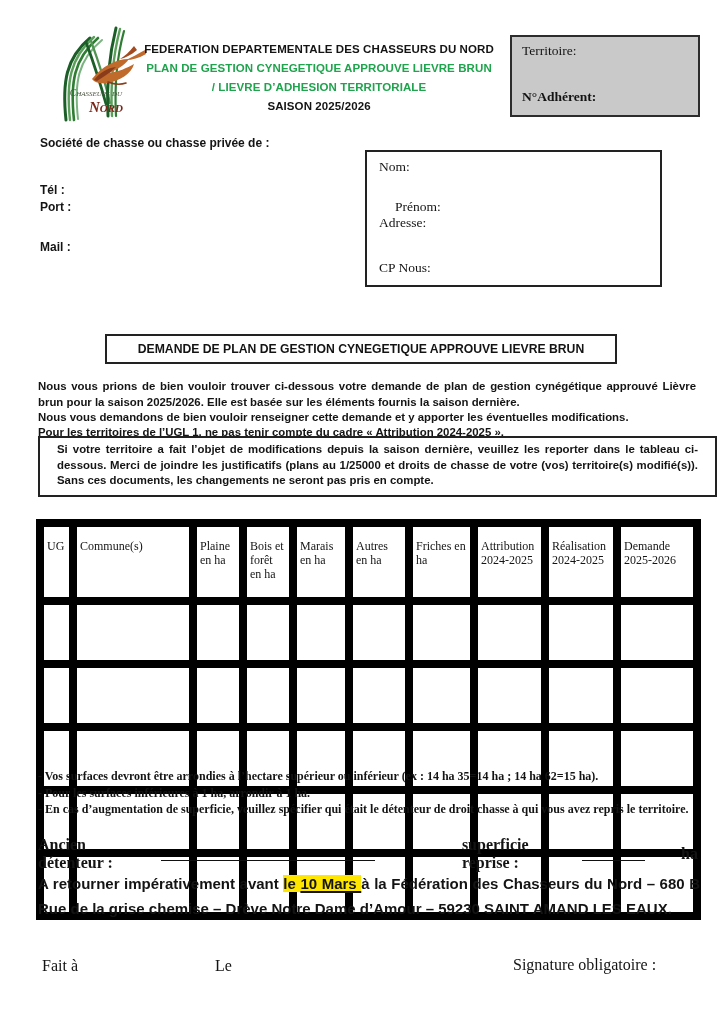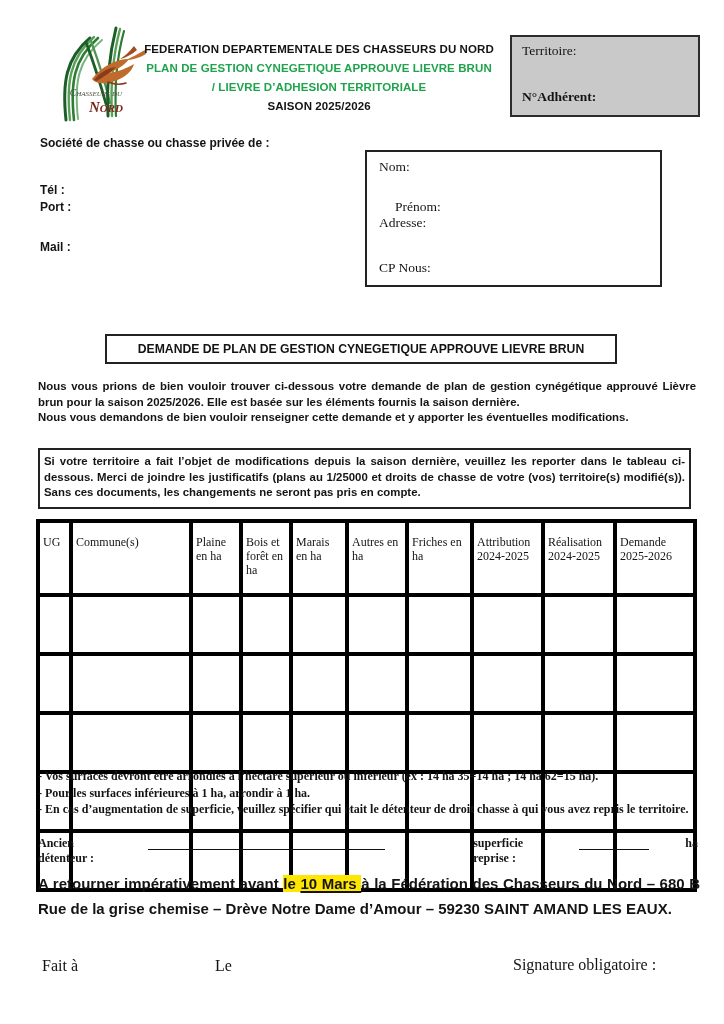--- a/index.html
+++ b/index.html
@@ -44,36 +44,36 @@
     left:105px;top:334px;width:508px;height:26px;
     border:2px solid #222;
     font-weight:bold;font-size:12.2px;line-height:26px;text-align:center;
   }
   
   .intro{left:38px;top:379px;width:658px;font-weight:bold;font-size:11.4px;line-height:15.5px;}
   .intro p{margin:0;}
   .intro .p1{text-align:justify;}
   .ugl-note{left:38px;top:426px;width:658px;font-weight:bold;font-size:11.4px;}
   .warning-box{
-    left:38px;top:448px;width:641px;height:49px;
-    border:2px solid #222;padding:4px 4px;
+    left:38px;top:436px;width:641px;height:49px;
+    border:2px solid #222;padding:4px 17px;
     font-weight:bold;font-size:11.4px;line-height:15.5px;text-align:justify;
   }
   
   .surface-table{left:36px;top:519px;}
   table{border-collapse:collapse;table-layout:fixed;width:659px;}
-  th,td{border:4px solid #000000;padding:12px 3px;vertical-align:top;}
+  th,td{border:8px solid #000000;padding:12px 3px;vertical-align:top;}
   th{font-family:"Liberation Serif",serif;font-size:12px;font-weight:normal;text-align:left;height:46px;line-height:14px;}
   td{height:31px;}
   
   .notes{left:38px;top:768px;width:660px;font-family:"Liberation Serif",serif;font-weight:bold;font-size:12px;line-height:16.5px;}
   .notes div{margin:0;}
   .notes .n3{text-align:justify;}
-  .holder-line{left:38px;top:836px;width:660px;display:flex;align-items:flex-start;
-    font-family:"Liberation Serif",serif;font-weight:bold;font-size:12px;gap:36px;}
+  .holder-line{left:38px;top:836px;width:660px;display:flex;align-items:center;
+    font-family:"Liberation Serif",serif;font-weight:bold;font-size:16px;gap:36px;}
   .fill-line{display:inline-block;border-bottom:1.6px solid #111;height:13px;}
   .fl-long{width:325px;margin-left:4px;}
   .fl-short{width:96px;}
   .holder-line .gap{width:22px;}
   
   .return-para{left:38px;top:872px;width:662px;font-weight:bold;font-size:15px;line-height:24.5px;text-align:justify;}
   .hl{background:var(--highlight);}
   .hl-u{background:var(--highlight);text-decoration:underline;text-decoration-thickness:1.8px;text-underline-offset:2px;}
   
   .footer-item{font-family:"Liberation Serif",serif;font-size:16px;}
@@ -138,20 +138,21 @@
     <span class="cb-adresse">Adresse:</span>
     <span class="cb-cp">CP Nous:</span>
   </div>
 
   <div class="abs demand-banner">DEMANDE DE PLAN DE GESTION CYNEGETIQUE APPROUVE LIEVRE BRUN</div>
 
   <div class="abs intro">
     <p class="p1">Nous vous prions de bien vouloir trouver ci-dessous votre demande de plan de gestion cynégétique approuvé Lièvre brun pour la saison 2025/2026. Elle est basée sur les éléments fournis la saison dernière.</p>
     <p>Nous vous demandons de bien vouloir renseigner cette demande et y apporter les éventuelles modifications.</p>
   </div>
+  <div class="abs ugl-note">Pour les territoires de l’UGL 1, ne pas tenir compte du cadre « Attribution 2024-2025 ».</div>
 
   <div class="abs warning-box">Si votre territoire a fait l’objet de modifications depuis la saison dernière, veuillez les reporter dans le tableau ci-dessous. Merci de joindre les justificatifs (plans au 1/25000 et droits de chasse de votre (vos) territoire(s) modifié(s)). Sans ces documents, les changements ne seront pas pris en compte.</div>
 
   <div class="abs surface-table">
     <table>
       <colgroup>
         <col style="width:33px">
           <col style="width:120px">
           <col style="width:50px">
           <col style="width:50px">

